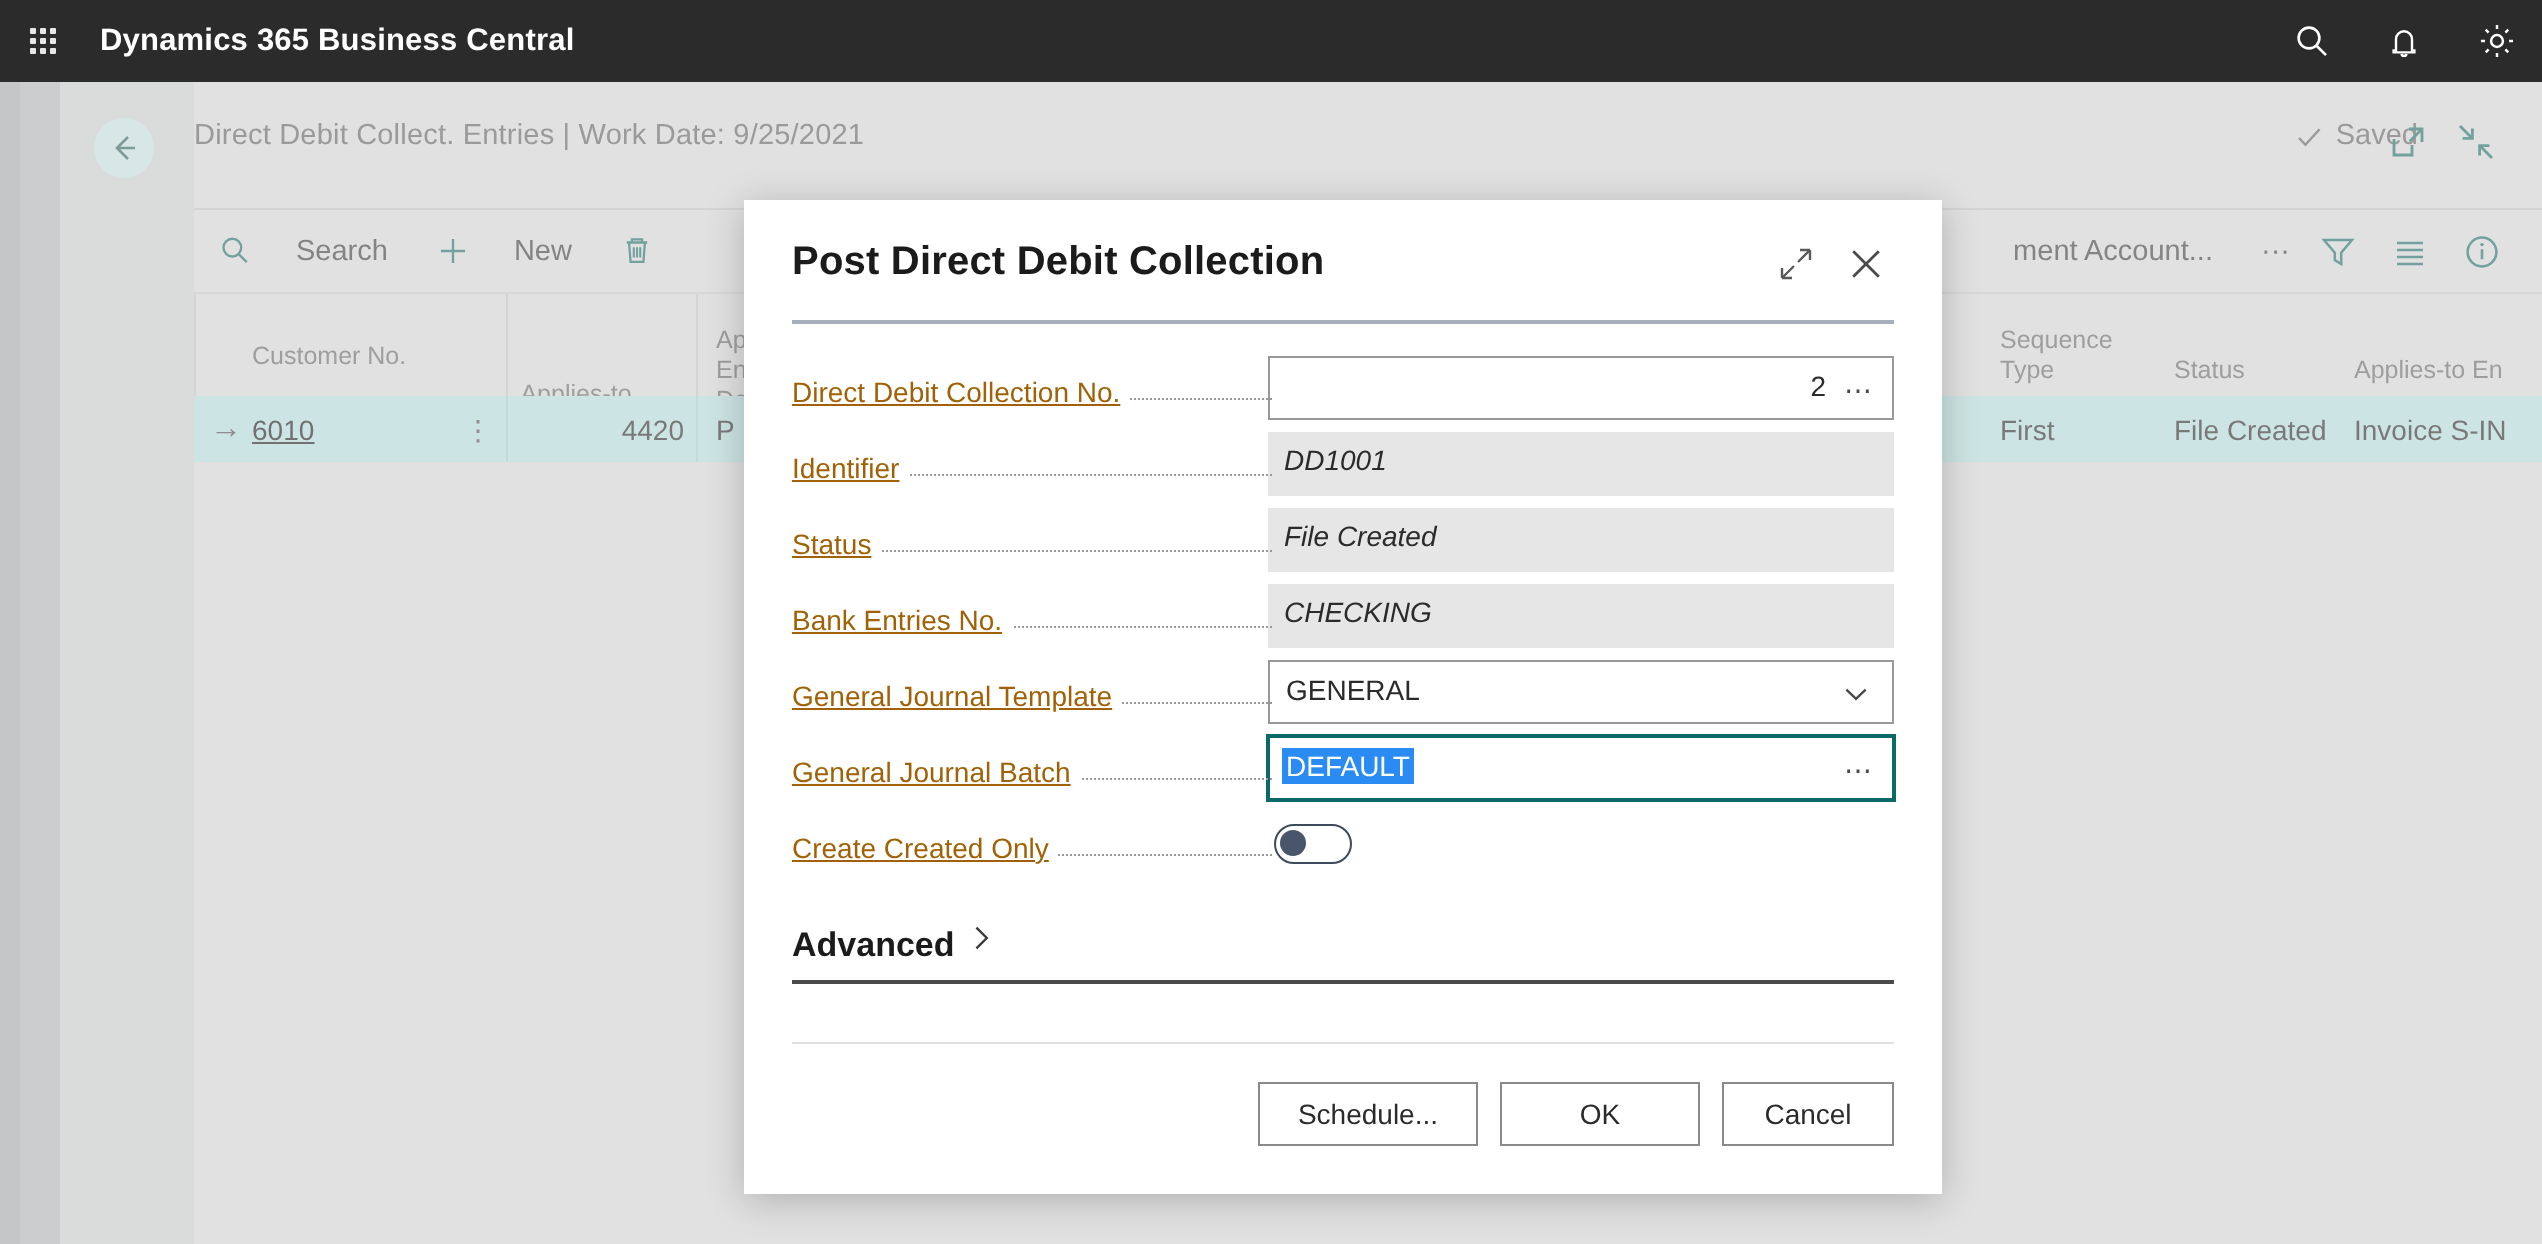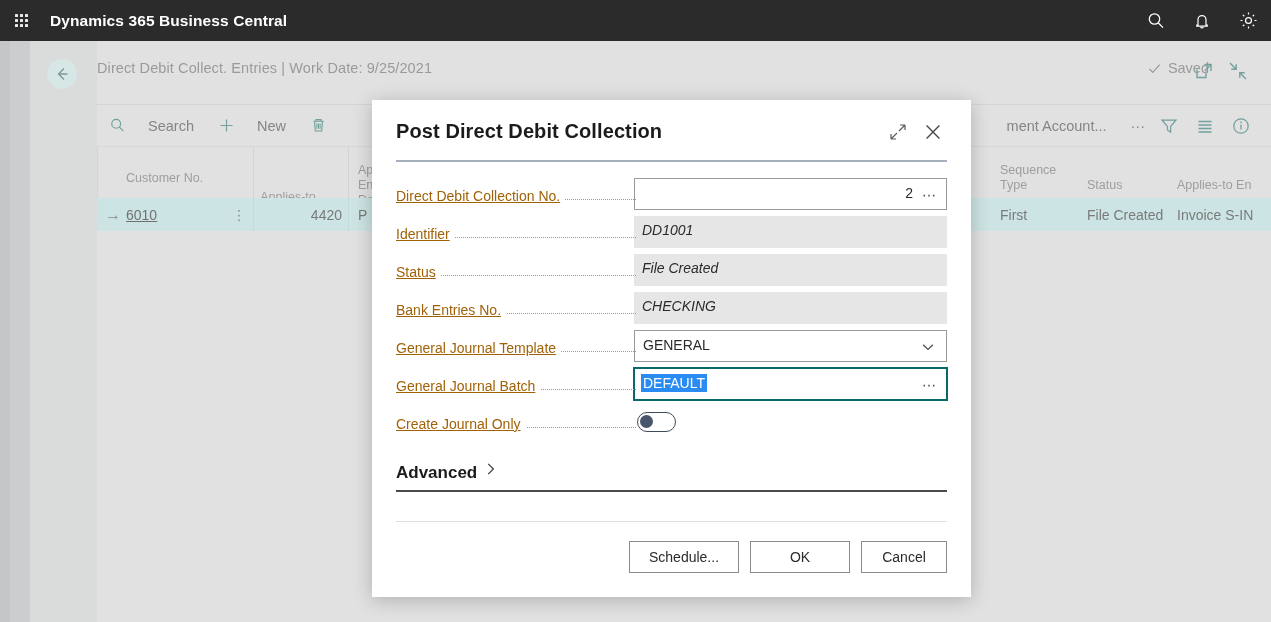--- a/index.html
+++ b/index.html
@@ -375,21 +375,21 @@
         <div class="fdots"></div>
         <span class="flabel">General Journal Batch</span>
         <div class="fctl focused">
           <span class="val sel">DEFAULT</span>
           <span class="assist">⋯</span>
         </div>
       </div>
 
       <div class="frow toggle-row">
         <div class="fdots"></div>
-        <span class="flabel">Create Journal Only</span>
+        <span class="flabel">Create Created Only</span>
         <div class="fctl">
           <div class="switch">
             <span class="knob"></span>
           </div>
         </div>
       </div>
 
     </div>
 
     <div class="advanced">

